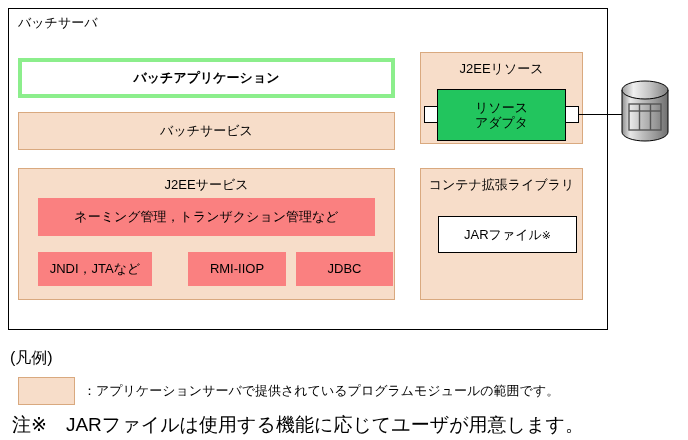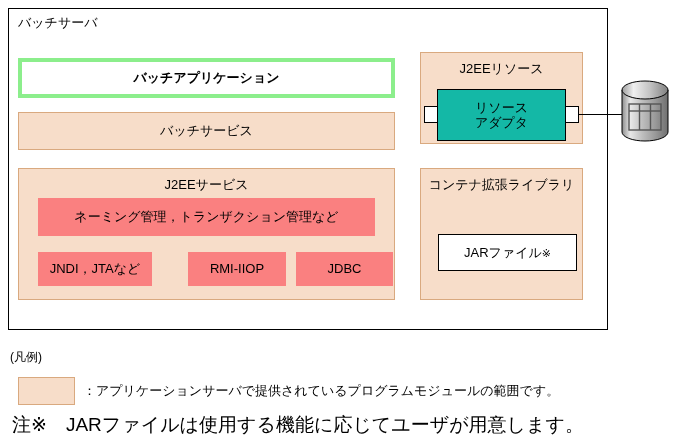--- a/index.html
+++ b/index.html
@@ -109,21 +109,21 @@
     width: 163px; height: 92px;
   }
   
   #resource-adapter {
     left: 437px; top: 89px;
     width: 129px; height: 52px;
   }
   #resource-adapter-core {
     left: 0px; top: 0px;
     width: 129px; height: 52px;
-    background: #14b8a6;
+    background: #22c55e;
     border: 1px solid #000000;
     box-sizing: border-box;
     display: flex;
     align-items: center;
     justify-content: center;
     text-align: center;
     font-size: 13px;
     line-height: 15px;
   }
   .adapter-tab {
@@ -135,39 +135,39 @@
   }
   #adapter-tab-left { left: -13px; border-right: none; }
   #adapter-tab-right { left: 129px; border-left: none; }
 
   
   #container-ext-lib {
     left: 420px; top: 168px;
     width: 163px; height: 132px;
   }
   #jar-file-box {
-    left: 438px; top: 234px;
+    left: 438px; top: 216px;
     width: 139px; height: 37px;
   }
 
   
   #db-link-line {
     left: 579px; top: 114px;
     width: 44px; height: 1px;
     background: #000000;
   }
   #database-cylinder {
     left: 621px; top: 80px;
     width: 48px; height: 62px;
   }
 
   
   #legend-heading {
     left: 10px; top: 350px;
-    font-size: 12px; line-height: 15px;
+    font-size: 16px; line-height: 15px;
   }
   #legend-swatch {
     left: 18px; top: 377px;
     width: 57px; height: 28px;
   }
   #legend-text {
     left: 83px; top: 383px;
     font-size: 13px; line-height: 16px;
     white-space: nowrap;
   }

